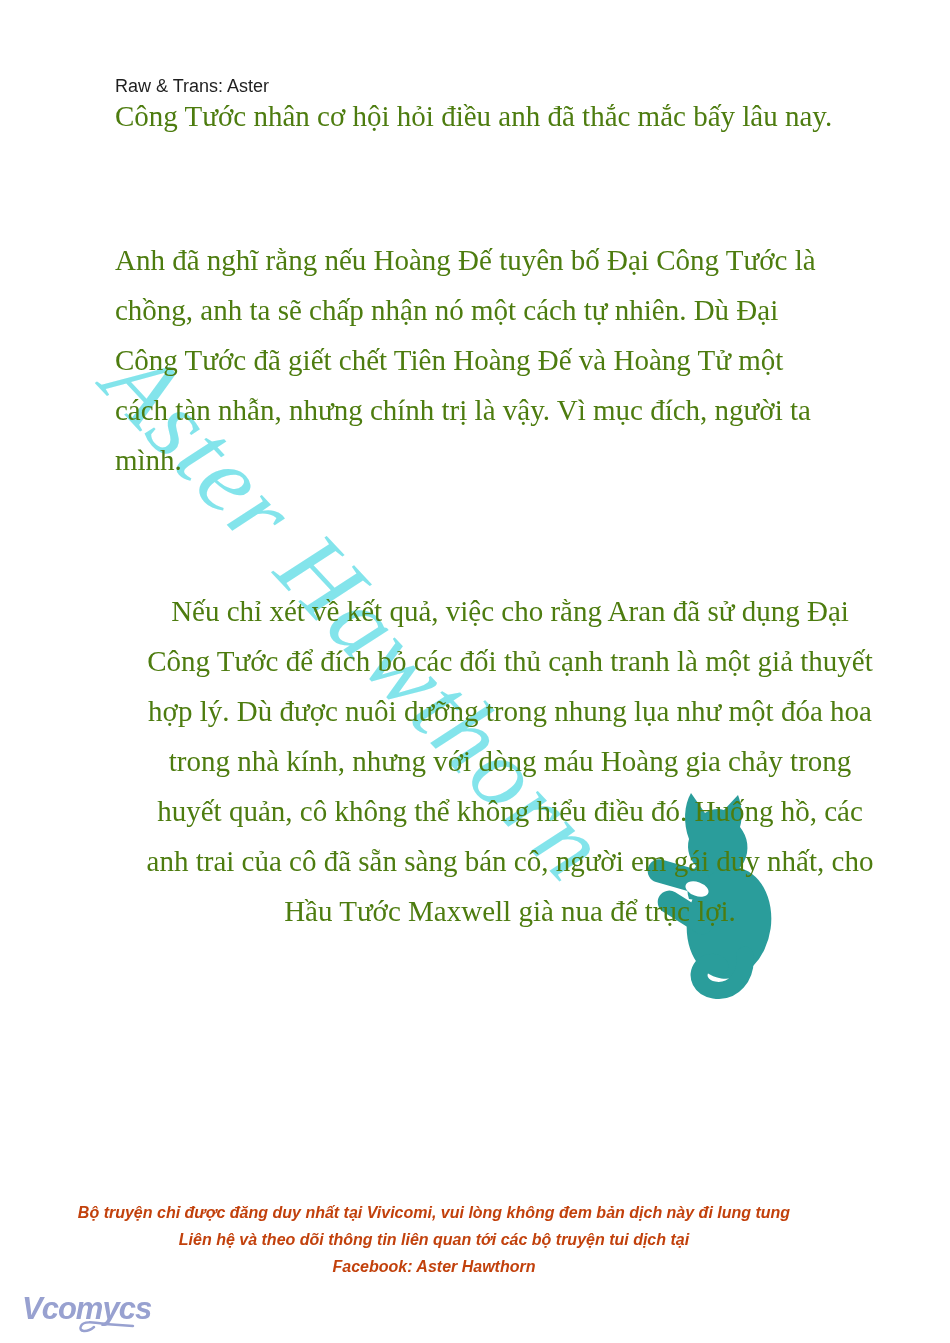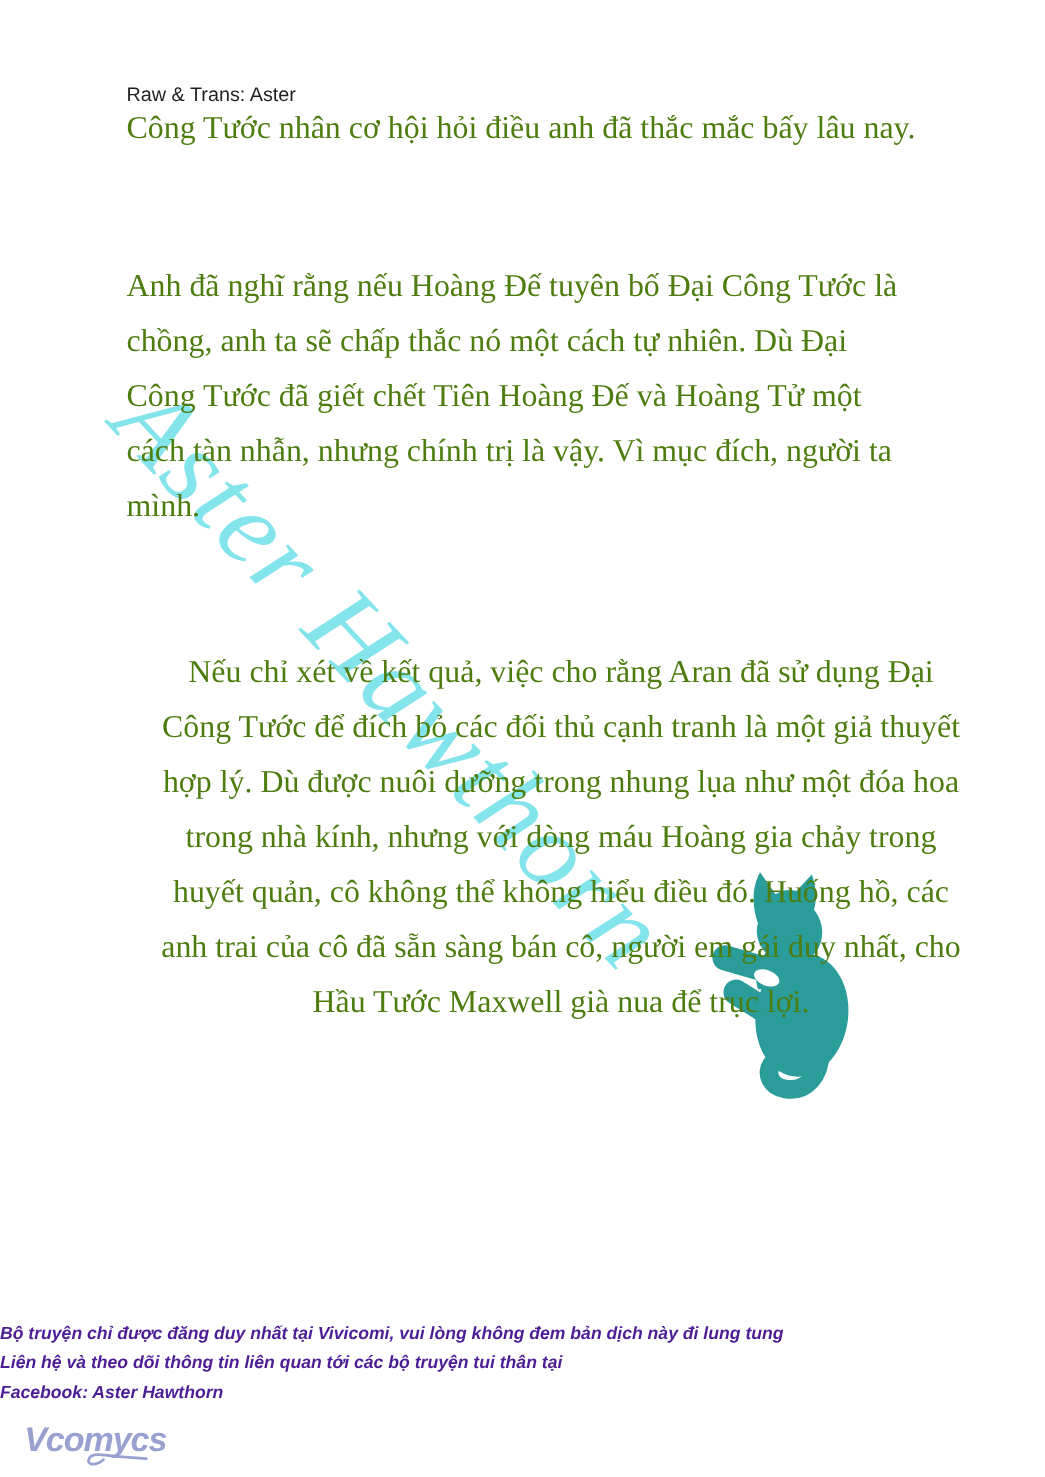--- a/index.html
+++ b/index.html
@@ -11,23 +11,23 @@
   .para .tline{height:50px;line-height:50px;white-space:nowrap;}
   .p1{top:91px;}
   .p2{top:235px;}
   .p3{top:586px;text-align:center;}
   .p4{top:1040px;}
   .watermark{position:absolute;left:165px;top:325px;z-index:1;
              font-family:"Liberation Serif",serif;font-style:italic;
              font-size:100px;letter-spacing:3px;color:#79e2ea;opacity:.92;
              transform:rotate(47deg);transform-origin:0 0;white-space:nowrap;}
   .cat{position:absolute;left:645px;top:785px;z-index:2;}
-  .footer{position:absolute;left:0;top:1199px;width:868px;text-align:left;z-index:3;
+  .footer{position:absolute;left:0;top:1199px;width:868px;text-align:center;z-index:3;
           font-family:"Liberation Sans",sans-serif;font-style:italic;font-weight:bold;
-          font-size:16px;color:#4c1d95;}
+          font-size:16px;color:#c2410c;}
   .footer .fline{height:27px;line-height:27px;white-space:nowrap;}
   .logo{position:absolute;left:20px;top:1283px;z-index:2;}
 </style>
 </head>
 <body>
 
 <div class="page">
 
   <div class="watermark">Aster Hawthorn</div>
 
@@ -46,38 +46,38 @@
     <ellipse cx="52" cy="104" rx="12" ry="7" fill="#ffffff" transform="rotate(20 52 104)"></ellipse>
   </svg>
 
   <div class="credit">Raw &amp; Trans: Aster</div>
 
   <div class="para p1">
       <div class="tline">Công Tước nhân cơ hội hỏi điều anh đã thắc mắc bấy lâu nay.</div>
     </div>
   <div class="para p2">
       <div class="tline">Anh đã nghĩ rằng nếu Hoàng Đế tuyên bố Đại Công Tước là</div>
-      <div class="tline">chồng, anh ta sẽ chấp thắc nó một cách tự nhiên. Dù Đại</div>
+      <div class="tline">chồng, anh ta sẽ chấp nhận nó một cách tự nhiên. Dù Đại</div>
       <div class="tline">Công Tước đã giết chết Tiên Hoàng Đế và Hoàng Tử một</div>
       <div class="tline">cách tàn nhẫn, nhưng chính trị là vậy. Vì mục đích, người ta</div>
       <div class="tline">mình.</div>
     </div>
   <div class="para p3">
       <div class="tline">Nếu chỉ xét về kết quả, việc cho rằng Aran đã sử dụng Đại</div>
       <div class="tline">Công Tước để đích bỏ các đối thủ cạnh tranh là một giả thuyết</div>
       <div class="tline">hợp lý. Dù được nuôi dưỡng trong nhung lụa như một đóa hoa</div>
       <div class="tline">trong nhà kính, nhưng với dòng máu Hoàng gia chảy trong</div>
       <div class="tline">huyết quản, cô không thể không hiểu điều đó. Huống hồ, các</div>
       <div class="tline">anh trai của cô đã sẵn sàng bán cô, người em gái duy nhất, cho</div>
       <div class="tline">Hầu Tước Maxwell già nua để trục lợi.</div>
     </div>
 
   <div class="footer">
     <div class="fline">Bộ truyện chỉ được đăng duy nhất tại Vivicomi, vui lòng không đem bản dịch này đi lung tung</div>
-    <div class="fline">Liên hệ và theo dõi thông tin liên quan tới các bộ truyện tui thân tại</div>
+    <div class="fline">Liên hệ và theo dõi thông tin liên quan tới các bộ truyện tui dịch tại</div>
     <div class="fline">Facebook: Aster Hawthorn</div>
   </div>
 
   <div class="logo">
     <svg width="160" height="52" viewBox="0 0 160 52" aria-hidden="true">
       <text x="2" y="36" font-family="Liberation Sans, sans-serif" font-style="italic" font-weight="bold" font-size="31" letter-spacing="-1" fill="#98a1d0">Vcomycs</text>
       <path d="M74,44 c-7,6 -16,5 -13,-1 c2,-5 11,-4 24,-2 l28,2" stroke="#98a1d0" stroke-width="2.5" fill="none" stroke-linecap="round"></path>
     </svg>
   </div>
 

